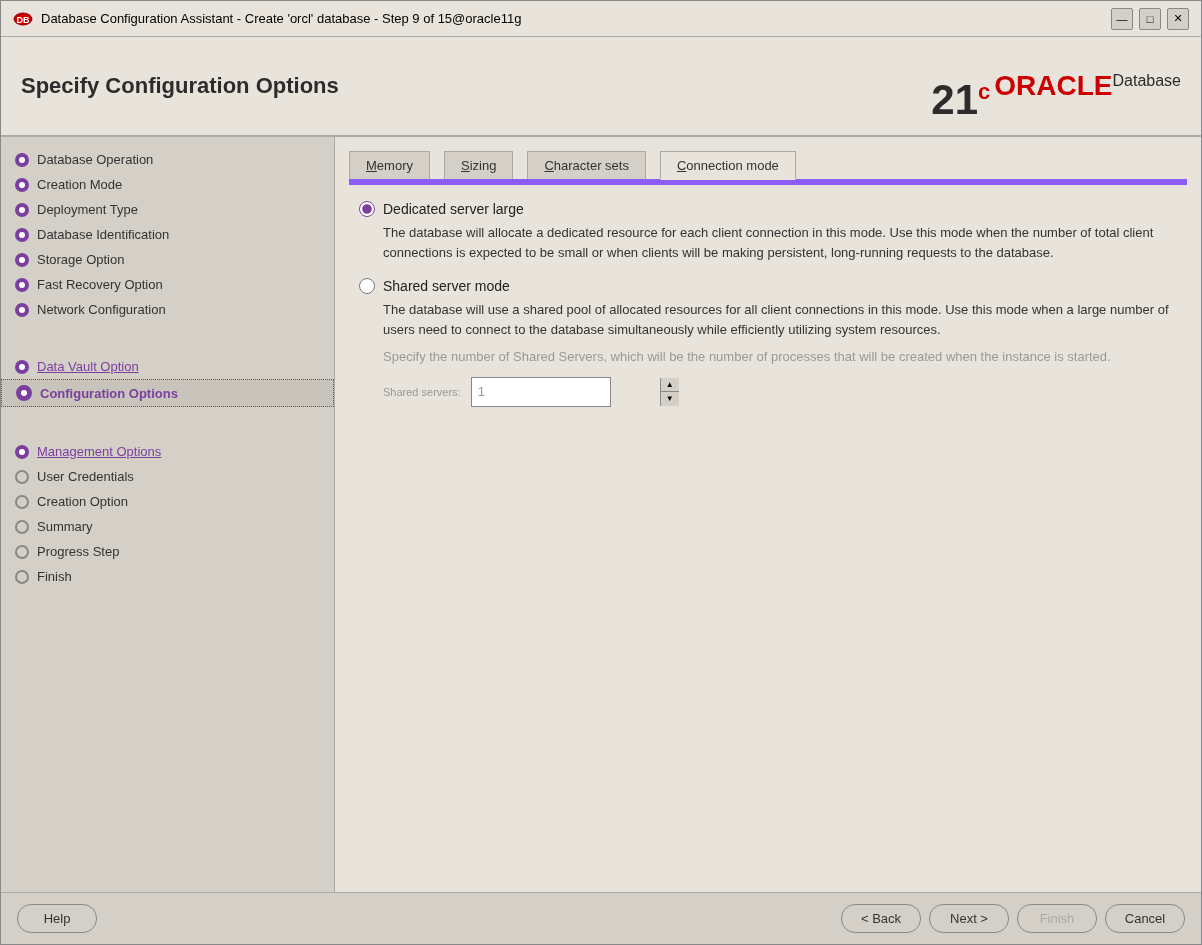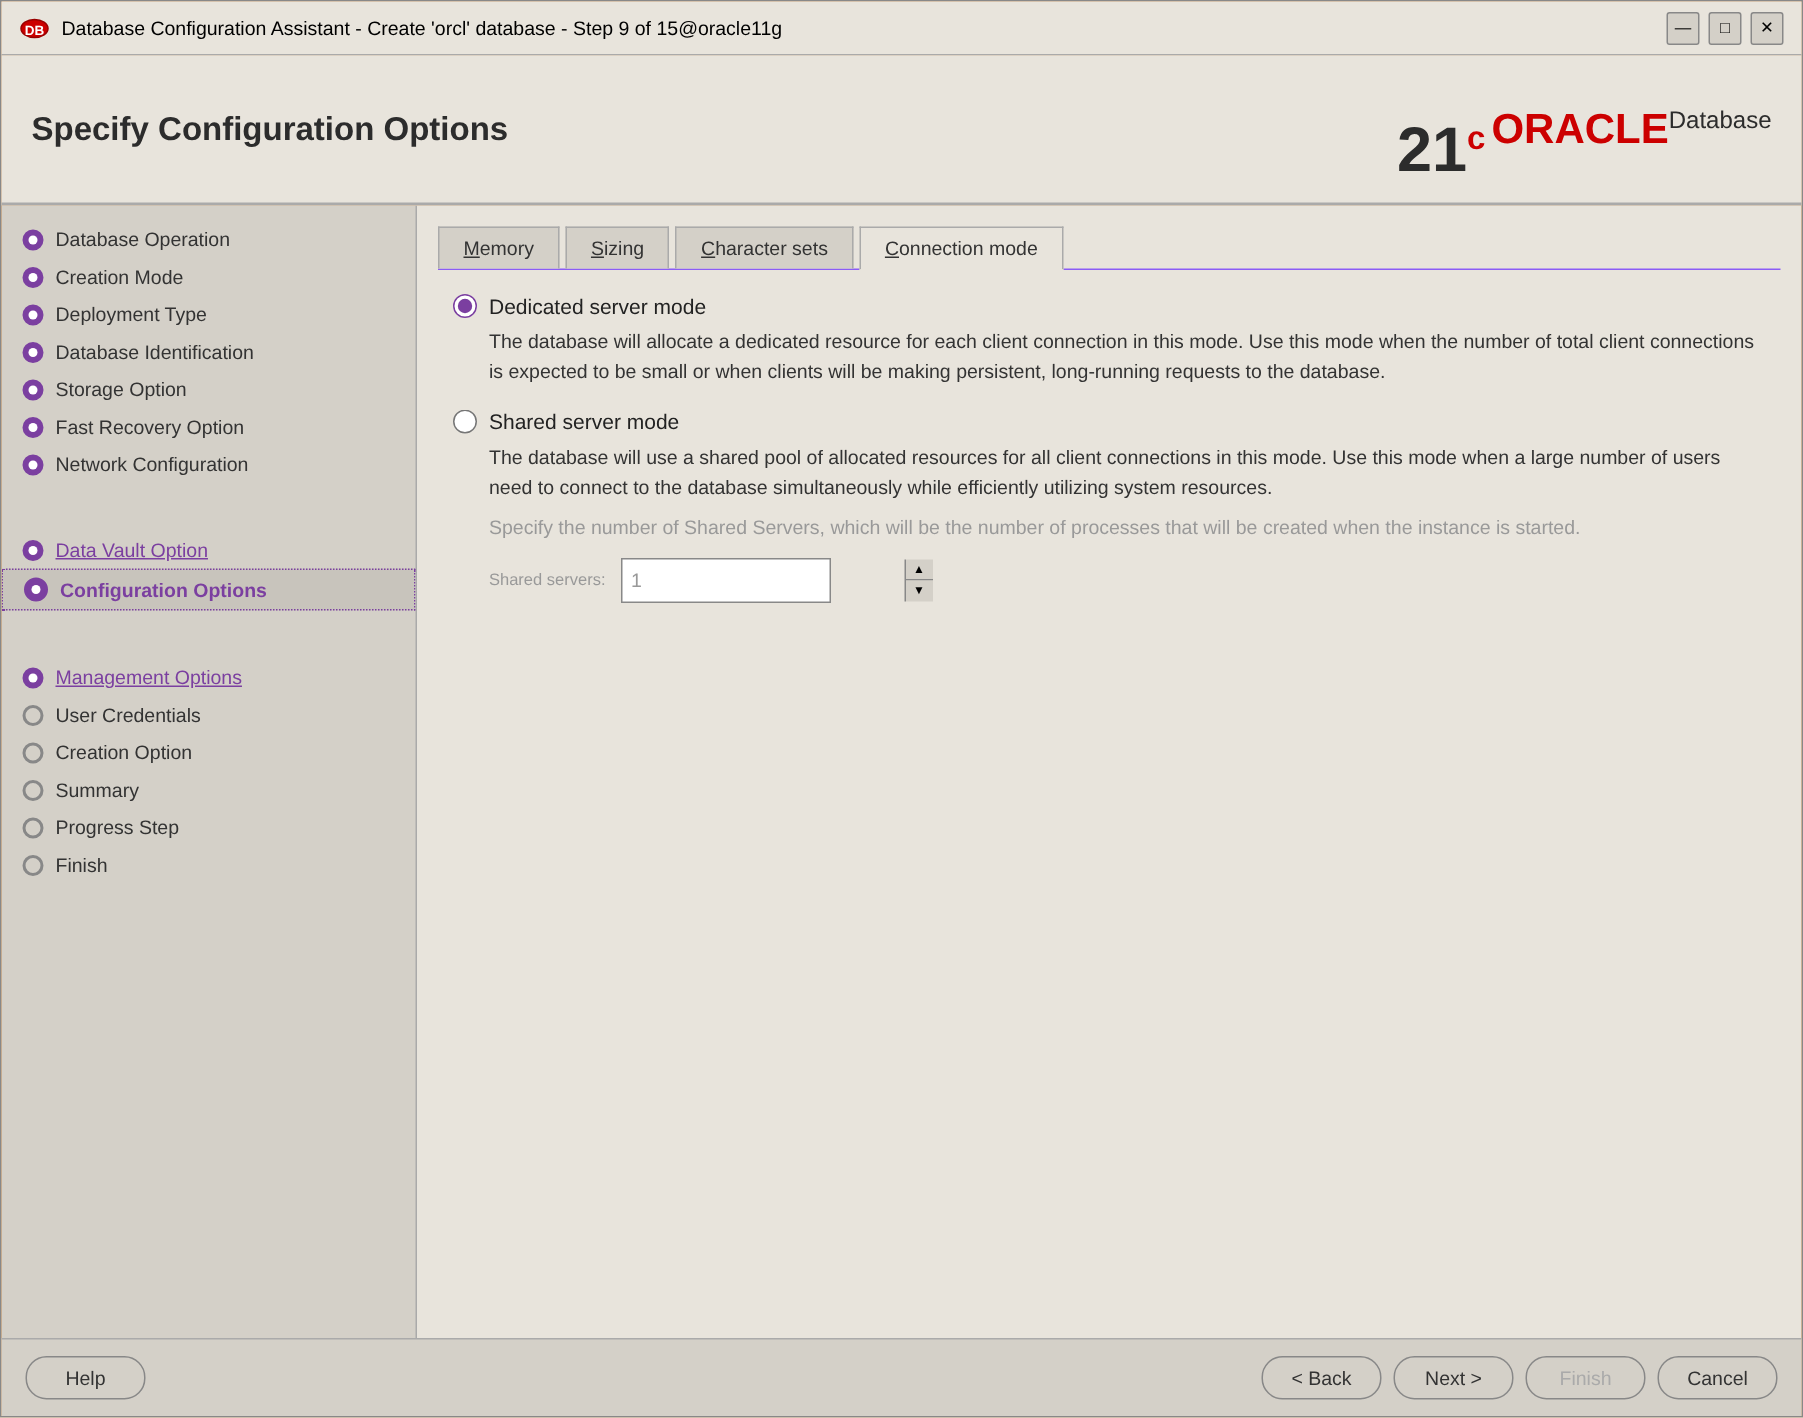--- a/index.html
+++ b/index.html
@@ -97,21 +97,21 @@
       font-size: 16px;
       color: #2c2c2c;
       font-weight: normal;
     }
     .content-area {
       display: flex;
       flex: 1;
       overflow: hidden;
     }
     .sidebar {
-      width: 277px;
+      width: 334px;
       background: #d4d0c8;
       border-right: 1px solid #aaa;
       padding: 10px 0;
       overflow-y: auto;
     }
     .sidebar-item {
       display: flex;
       align-items: center;
       padding: 5px 10px 5px 14px;
       gap: 8px;
@@ -158,23 +158,23 @@
     }
     .main-panel {
       flex: 1;
       background: #e8e4dc;
       display: flex;
       flex-direction: column;
       padding: 14px;
     }
     .tabs {
       display: flex;
-      gap: 2px;
+      gap: 12px;
       margin-bottom: 0;
-      border-bottom: 1px solid #8b5cf6;
+      border-bottom: 6px solid #8b5cf6;
     }
     .tab {
       padding: 6px 16px;
       background: #d4d0c8;
       border: 1px solid #aaa;
       border-bottom: none;
       cursor: pointer;
       font-size: 13px;
       color: #333;
       margin-right: 2px;
@@ -443,21 +443,21 @@
         <div class="tab active">
           <span><span class="tab-underline">C</span>onnection mode</span>
         </div>
       </div>
 
       <div class="tab-content">
 
         <div class="radio-option">
           <div class="radio-row">
             <input type="radio" name="server-mode" class="radio-input" id="dedicated" checked="" style="">
-            <label for="dedicated" class="radio-label">Dedicated server mode</label>
+            <label for="dedicated" class="radio-label">Dedicated server large</label>
           </div>
           <div class="radio-description">The database will allocate a dedicated resource for each client connection in this mode. Use this mode when the number of total client connections is expected to be small or when clients will be making persistent, long-running requests to the database.</div>
         </div>
 
         <div class="radio-option">
           <div class="radio-row">
             <input type="radio" name="server-mode" class="radio-input" id="shared" style="">
             <label for="shared" class="radio-label">Shared server mode</label>
           </div>
           <div class="radio-description">The database will use a shared pool of allocated resources for all client connections in this mode.  Use this mode when a large number of users need to connect to the database simultaneously while efficiently utilizing system resources.</div>

